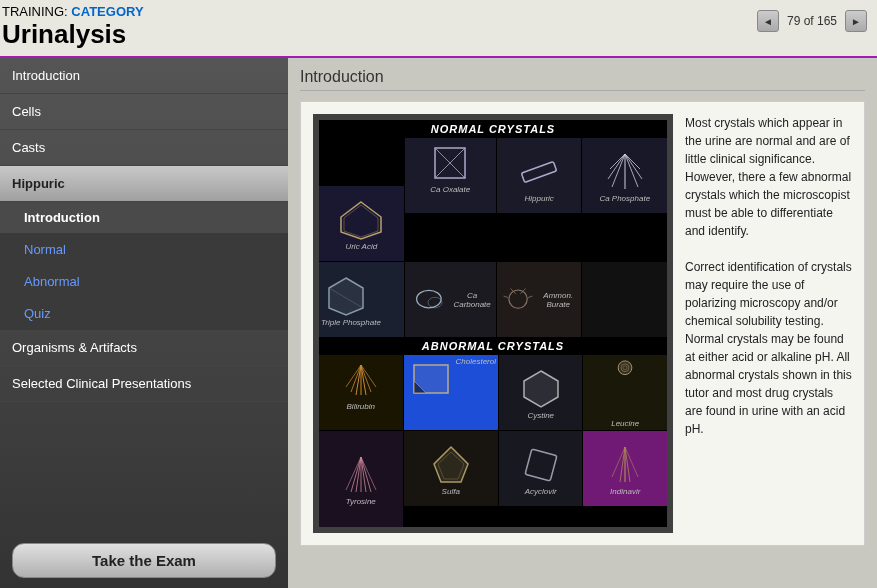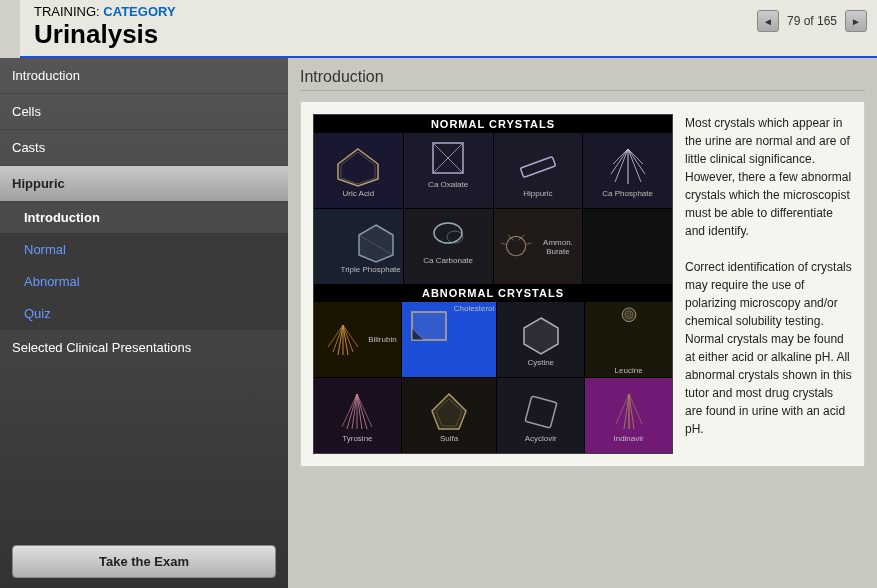--- a/index.html
+++ b/index.html
@@ -87,23 +87,23 @@
     .sidebar-subitem.link-blue {
       color: #6699ff;
     }
 
     
     #take-exam-btn {
       margin: 10px 12px;
       padding: 8px 16px;
       background: linear-gradient(to bottom, #e0e0e0, #b0b0b0);
       border: 1px solid #888;
-      border-radius: 4px;
+      border-radius: 12px;
       cursor: pointer;
-      font-size: 13px;
+      font-size: 15px;
       font-weight: bold;
       color: #222;
       text-align: center;
       width: calc(100% - 24px);
     }
 
     
     #content {
       flex: 1;
       background: #c8c7c0;
@@ -127,21 +127,22 @@
       padding: 12px;
       display: flex;
       gap: 12px;
     }
 
     
     .crystal-container {
       width: 360px;
       min-width: 360px;
       background: #000;
-      border: 1px solid #404040;
+      border: 6px solid #404040;
+      font-style: italic;
     }
     .crystal-section-title {
       background: #000;
       color: #fff;
       text-align: center;
       font-size: 11px;
       font-weight: bold;
       letter-spacing: 1px;
       padding: 3px 0;
     }
@@ -150,23 +151,22 @@
       flex: 1;
       font-size: 12px;
       color: #222;
       line-height: 1.5;
     }
 
     
     #header-wrap {
       position: relative;
       background: #e8e8e0;
-      padding: 4px 10px 6px 14px;
-      border-bottom: 2px solid #1d4ed8;
-      margin-left: 20px;
+      padding: 4px 10px 6px 2px;
+      border-bottom: 2px solid #a21caf;
     }
   </style>
 </head>
 <body>
 
 <div id="header-wrap">
   <div class="training-label">
     <span>TRAINING:</span>
     <span style="color:#0066cc;font-weight:bold;">CATEGORY</span>
   </div>
@@ -183,36 +183,37 @@
 
   <div id="sidebar">
     <div class="sidebar-item">Introduction</div>
     <div class="sidebar-item">Cells</div>
     <div class="sidebar-item">Casts</div>
     <div class="sidebar-item active">Hippuric</div>
     <div class="sidebar-subitem active-sub">Introduction</div>
     <div class="sidebar-subitem link-blue">Normal</div>
     <div class="sidebar-subitem link-blue">Abnormal</div>
     <div class="sidebar-subitem link-blue">Quiz</div>
+    <div class="sidebar-item">Organisms &amp; Artifacts</div>
     <div class="sidebar-item">Selected Clinical Presentations</div>
     <div style="flex:1;"></div>
     <button id="take-exam-btn">Take the Exam</button>
   </div>
 
   <div id="content">
     <h2>Introduction</h2>
 
     <div class="content-box">
 
       <div class="crystal-container">
         <div class="crystal-section-title">NORMAL CRYSTALS</div>
 
         <div style="display:grid;grid-template-columns:repeat(4,1fr);gap:1px;background:#000;">
 
-          <div style="background:#1a1830;height:75px;display:flex;flex-direction:column;align-items:center;justify-content:center;padding:2px;">
+          <div style="background:#1a1830;height:75px;display:flex;flex-direction:column;align-items:center;justify-content:center;padding:2px;margin-top:48px;">
             <svg width="50" height="45" viewBox="0 0 50 45">
               <polygon points="25,5 45,20 45,35 25,42 5,35 5,20" fill="none" stroke="#b8a070" stroke-width="1.5"></polygon>
               <polygon points="25,8 42,21 42,34 25,40 8,34 8,21" fill="none" stroke="#b8a070" stroke-width="0.8" opacity="0.5"></polygon>
             </svg>
             <span style="color:#bbb;font-size:8px;text-align:center;">Uric Acid</span>
           </div>
 
           <div style="background:#1a1a2a;height:75px;display:flex;flex-direction:column;align-items:center;justify-content:flex-start;padding:2px;">
             <svg width="50" height="45" viewBox="0 0 50 45">
               <rect x="10" y="8" width="30" height="30" fill="none" stroke="#aaaacc" stroke-width="1.5"></rect>
@@ -235,29 +236,29 @@
               <line x1="25" y1="5" x2="40" y2="20" stroke="#ccccdd" stroke-width="0.8"></line>
               <line x1="25" y1="5" x2="10" y2="20" stroke="#ccccdd" stroke-width="0.8"></line>
               <line x1="25" y1="5" x2="42" y2="30" stroke="#ccccdd" stroke-width="0.8"></line>
               <line x1="25" y1="5" x2="8" y2="30" stroke="#ccccdd" stroke-width="0.8"></line>
               <line x1="25" y1="5" x2="38" y2="38" stroke="#ccccdd" stroke-width="0.8"></line>
               <line x1="25" y1="5" x2="12" y2="38" stroke="#ccccdd" stroke-width="0.8"></line>
             </svg>
             <span style="color:#bbb;font-size:8px;text-align:center;">Ca Phosphate</span>
           </div>
 
-          <div style="background:#1a2030;height:75px;display:flex;flex-direction:column;align-items:flex-end;justify-content:center;padding:2px;">
+          <div style="background:#1a2030;height:75px;display:flex;flex-direction:column;align-items:flex-start;justify-content:center;padding:2px;">
             <svg width="50" height="45" viewBox="0 0 50 45">
               <polygon points="25,5 42,15 42,35 25,42 8,35 8,15" fill="rgba(136,153,170,0.15)" stroke="#8899aa" stroke-width="1.5"></polygon>
               <line x1="8" y1="15" x2="42" y2="35" stroke="#8899aa" stroke-width="0.6" opacity="0.5"></line>
             </svg>
             <span style="color:#bbb;font-size:8px;text-align:center;">Triple Phosphate</span>
           </div>
 
-          <div style="background:#1a1a20;height:75px;display:flex;flex-direction:column;align-items:center;justify-content:flex-start;padding:2px;">
+          <div style="background:#1a1a20;height:75px;display:flex;flex-direction:row;align-items:center;justify-content:flex-start;padding:2px;">
             <svg width="50" height="45" viewBox="0 0 50 45">
               <ellipse cx="25" cy="22" rx="14" ry="10" fill="none" stroke="#99aabb" stroke-width="1.5"></ellipse>
               <ellipse cx="32" cy="26" rx="8" ry="6" fill="none" stroke="#99aabb" stroke-width="0.8" opacity="0.6"></ellipse>
             </svg>
             <span style="color:#bbb;font-size:8px;text-align:center;">Ca Carbonate</span>
           </div>
 
           <div style="background:#201a18;height:75px;display:flex;align-items:center;justify-content:center;padding:2px;">
             <svg width="50" height="45" viewBox="0 0 50 45">
               <circle cx="25" cy="22" r="12" fill="none" stroke="#887766" stroke-width="1.5"></circle>
@@ -269,21 +270,21 @@
             <span style="color:#bbb;font-size:8px;text-align:center;">Ammon. Burate</span>
           </div>
 
           <div style="background:#111;height:75px;"></div>
         </div>
 
         <div class="crystal-section-title">ABNORMAL CRYSTALS</div>
 
         <div style="display:grid;grid-template-columns:repeat(4,1fr);gap:1px;background:#000;">
 
-          <div style="background:#1a1500;height:75px;display:flex;flex-direction:row;align-items:center;justify-content:center;padding:2px;">
+          <div style="background:#1a1500;height:75px;display:flex;flex-direction:column;align-items:center;justify-content:flex-start;padding:2px;">
             <svg width="50" height="45" viewBox="0 0 50 45">
               <line x1="25" y1="8" x2="20" y2="38" stroke="#cc8833" stroke-width="1"></line>
               <line x1="25" y1="8" x2="25" y2="38" stroke="#cc8833" stroke-width="1"></line>
               <line x1="25" y1="8" x2="30" y2="38" stroke="#cc8833" stroke-width="1"></line>
               <line x1="25" y1="8" x2="15" y2="35" stroke="#cc8833" stroke-width="0.8"></line>
               <line x1="25" y1="8" x2="35" y2="35" stroke="#cc8833" stroke-width="0.8"></line>
               <line x1="25" y1="8" x2="10" y2="30" stroke="#cc8833" stroke-width="0.7"></line>
               <line x1="25" y1="8" x2="40" y2="30" stroke="#cc8833" stroke-width="0.7"></line>
             </svg>
             <span style="color:#bbb;font-size:8px;text-align:center;">Bilirubin</span>
@@ -306,21 +307,21 @@
 
           <div style="background:#1a1808;height:75px;display:flex;flex-direction:column;align-items:center;justify-content:center;padding:2px;gap:40px;">
             <svg width="50" height="45" viewBox="0 0 50 45">
               <circle cx="25" cy="22" r="14" fill="rgba(204,187,153,0.15)" stroke="#ccbb99" stroke-width="1.5"></circle>
               <circle cx="25" cy="22" r="8" fill="none" stroke="#ccbb99" stroke-width="0.8"></circle>
               <circle cx="25" cy="22" r="4" fill="none" stroke="#ccbb99" stroke-width="0.6"></circle>
             </svg>
             <span style="color:#bbb;font-size:8px;text-align:center;">Leucine</span>
           </div>
 
-          <div style="background:#1a1020;height:75px;display:flex;flex-direction:column;align-items:center;justify-content:center;padding:10px;">
+          <div style="background:#1a1020;height:96px;display:flex;flex-direction:column;align-items:center;justify-content:center;padding:10px;">
             <svg width="50" height="45" viewBox="0 0 50 45">
               <line x1="25" y1="5" x2="15" y2="40" stroke="#cc8899" stroke-width="0.8"></line>
               <line x1="25" y1="5" x2="20" y2="40" stroke="#cc8899" stroke-width="0.8"></line>
               <line x1="25" y1="5" x2="25" y2="40" stroke="#cc8899" stroke-width="0.8"></line>
               <line x1="25" y1="5" x2="30" y2="40" stroke="#cc8899" stroke-width="0.8"></line>
               <line x1="25" y1="5" x2="35" y2="40" stroke="#cc8899" stroke-width="0.8"></line>
               <line x1="25" y1="5" x2="10" y2="38" stroke="#cc8899" stroke-width="0.6"></line>
               <line x1="25" y1="5" x2="40" y2="38" stroke="#cc8899" stroke-width="0.6"></line>
             </svg>
             <span style="color:#bbb;font-size:8px;text-align:center;">Tyrosine</span>

